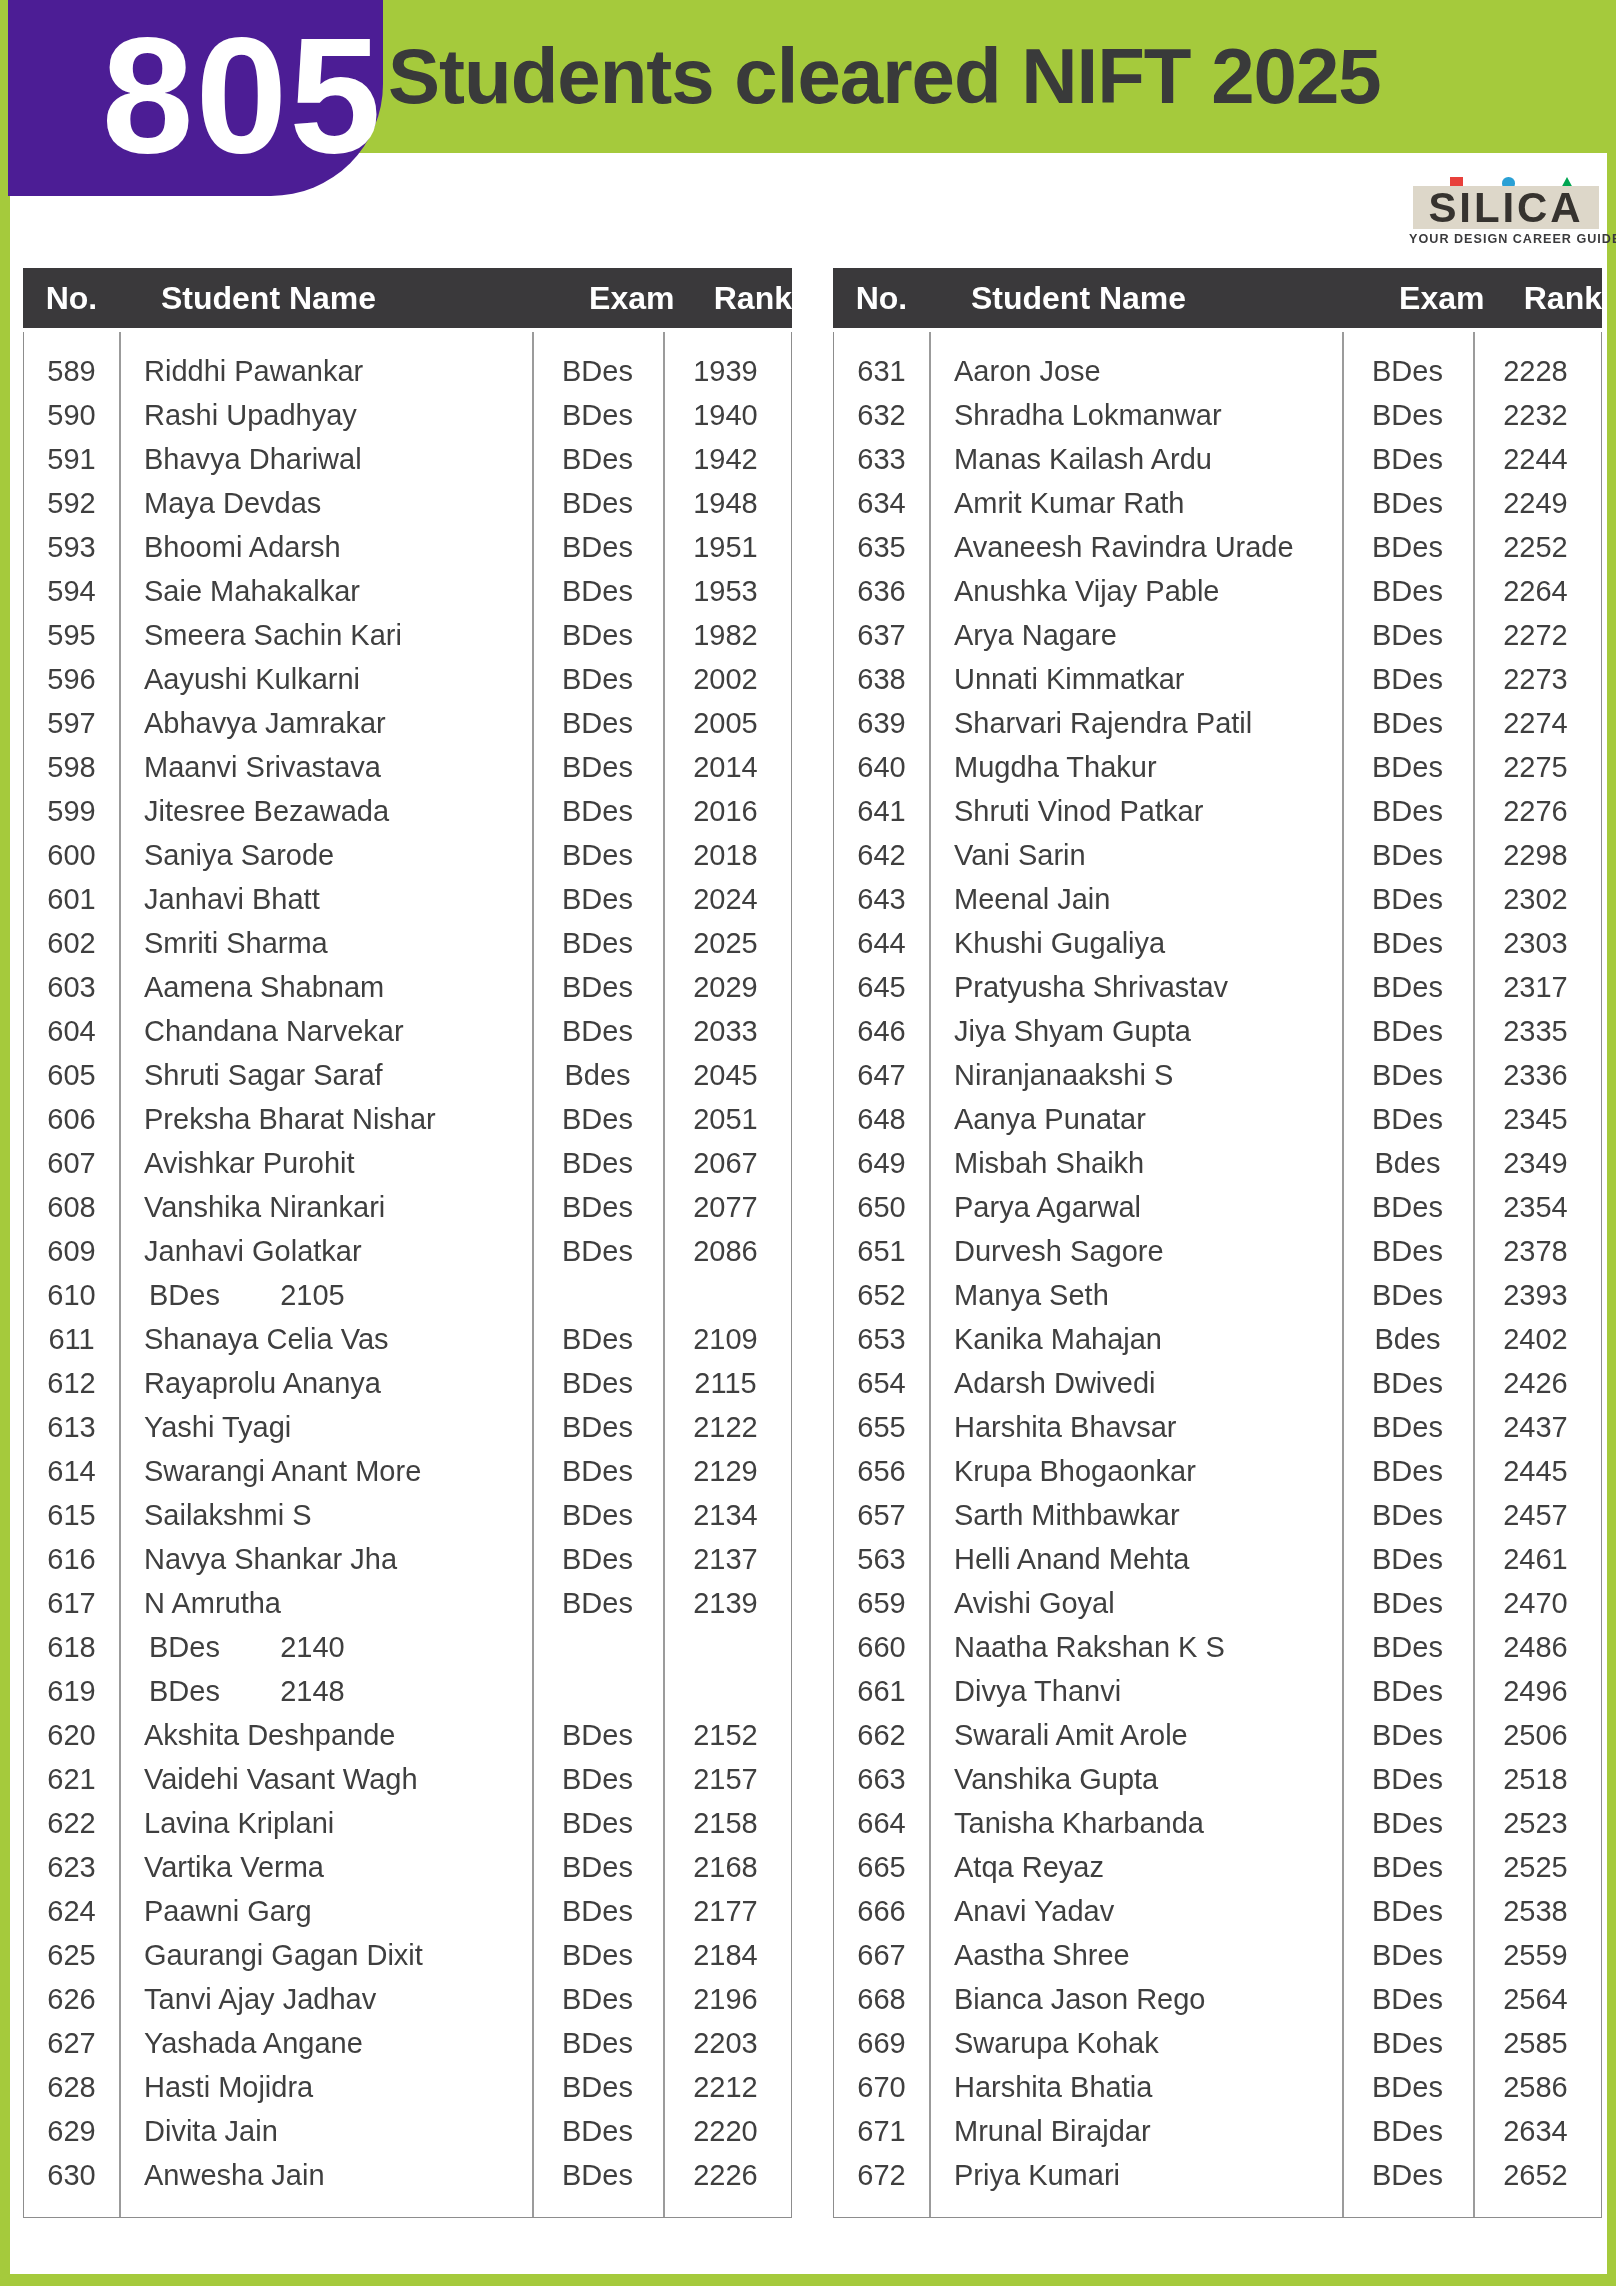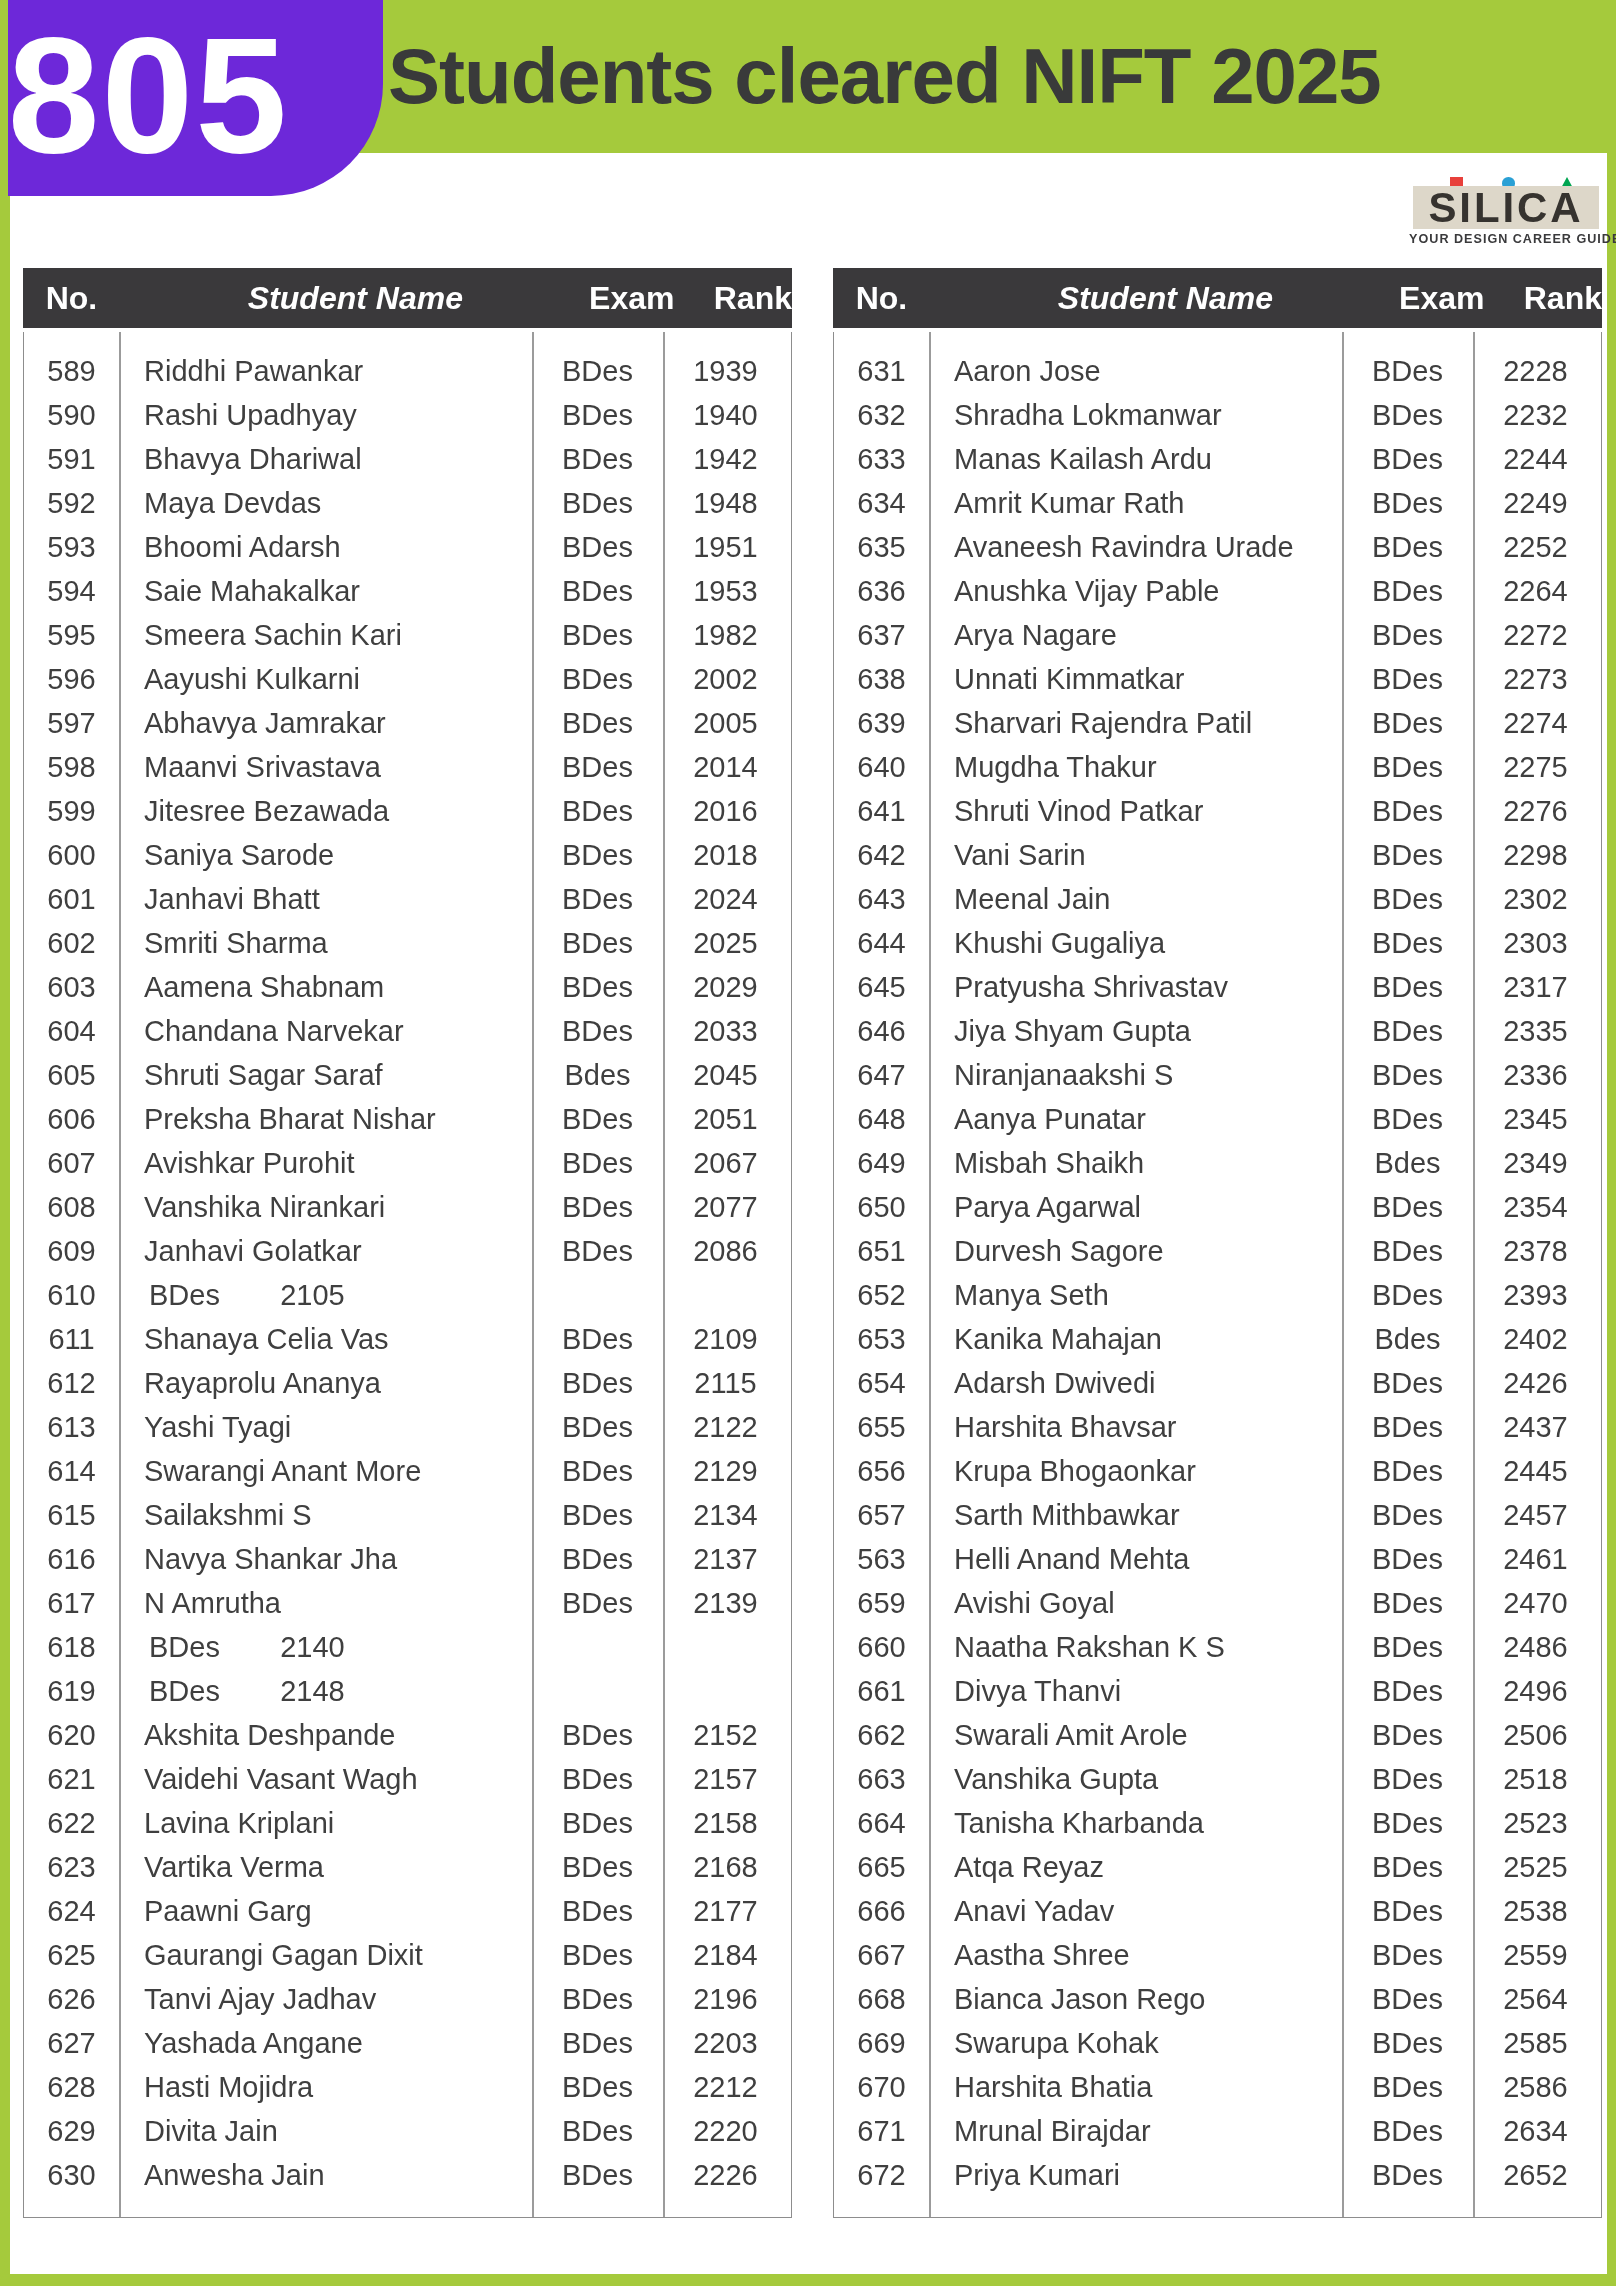--- a/index.html
+++ b/index.html
@@ -6,22 +6,22 @@
   body{
     width:1617px;height:2286px;position:relative;background:#ffffff;
     font-family:"Liberation Sans", sans-serif;overflow:hidden;
   }
   .green-band{position:absolute;top:0;left:0;width:1617px;height:153px;background:#a5ca3c;}
   .edge{position:absolute;background:#a5ca3c;}
   .edge.left{top:0;left:0;width:9.7px;height:2286px;}
   .edge.right{top:0;right:0;width:9.7px;height:2286px;}
   .edge.bottom{left:0;bottom:0;width:1617px;height:11.6px;}
   .badge{
-    position:absolute;top:0;left:7.8px;width:375px;height:196px;background:#6d28d9;
-    border-radius:0 0 112px 0;display:flex;align-items:center;justify-content:flex-start;
+    position:absolute;top:0;left:7.8px;width:375px;height:196px;background:#4c1d95;
+    border-radius:0 0 112px 0;display:flex;align-items:center;justify-content:flex-end;
   }
   .badge .num{color:#ffffff;font-size:165px;font-weight:700;letter-spacing:1.9px;line-height:1;padding-bottom:5.8px;}
   .title{
     position:absolute;left:388px;top:0;width:1194px;height:153px;line-height:153px;
     text-align:left;font-size:78px;font-weight:700;color:#393a3a;letter-spacing:-1px;white-space:nowrap;
   }
   .logo{position:absolute;left:1413px;top:177px;width:190px;height:70px;}
   .logo .shape{position:absolute;top:0;}
   .logo .sq{left:37px;width:12.6px;height:12.6px;background:#e8403b;}
   .logo .ci{left:89px;width:12.6px;height:12.6px;border-radius:50%;background:#2aa0d5;}
@@ -33,21 +33,21 @@
   .logo .tagline{
     position:absolute;top:55px;left:-3.9px;width:194px;text-align:center;
     font-size:12.6px;font-weight:700;letter-spacing:1px;color:#3a3a3c;white-space:nowrap;
   }
   .table{position:absolute;top:268px;width:769px;}
   .table.left{left:23px;}
   .table.right{left:833px;}
   .thead{height:60px;background:#3a393b;display:flex;align-items:center;color:#ffffff;font-weight:700;font-size:32px;gap:16px;}
   .thead .h{text-align:center;}
   .thead .h.no{width:97px;}
-  .thead .h.name{width:414px;text-align:center;padding-left:25px;box-sizing:border-box;font-style:italic;}
+  .thead .h.name{width:414px;text-align:left;padding-left:25px;box-sizing:border-box;}
   .thead .h.exam{width:132px;}
   .thead .h.rank{flex:1;}
   .tbody{
     margin-top:3.9px;height:1886px;box-sizing:border-box;position:relative;
     border:1.9px solid #8d8d8d;border-top:none;padding-top:17.5px;background:#ffffff;
   }
   .sep{position:absolute;top:0;bottom:0;width:1.9px;background:#9b9b9b;}
   .sep.s1{left:95px;}
   .sep.s2{left:508px;}
   .sep.s3{left:639px;}

